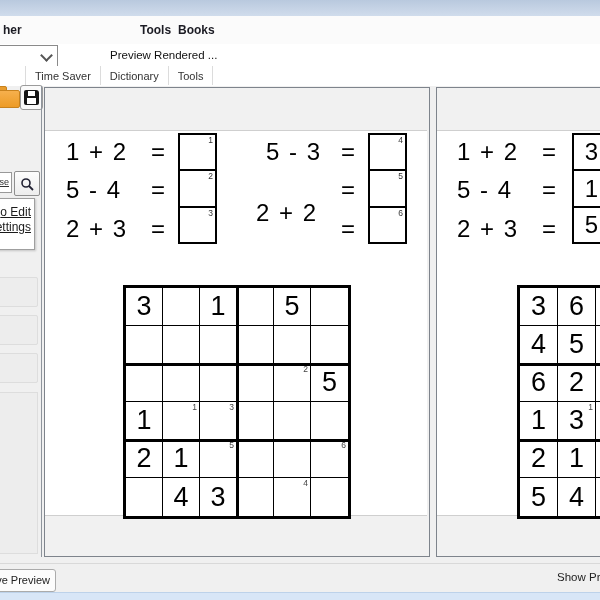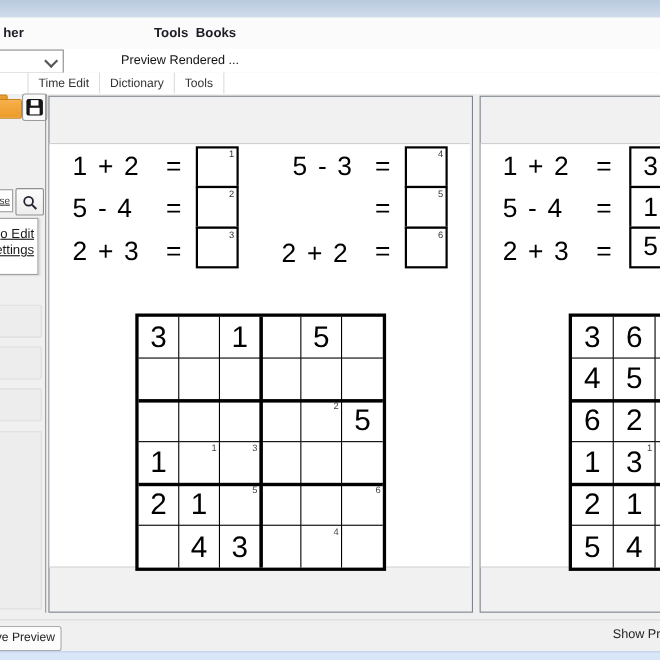--- a/index.html
+++ b/index.html
@@ -92,21 +92,21 @@
   <div class="abs" id="row2">
     <div id="combo">
       <span></span>
       <span class="chev"></span>
     </div>
     <div id="preview-label">Preview Rendered ...</div>
   </div>
 
   <div class="abs" id="tabsrow">
     <div id="tabs">
-        <div class="tab">Time Edit</div>
+        <div class="tab">Time Saver</div>
         <div class="tab">Dictionary</div>
         <div class="tab">Tools</div>
       </div>
   </div>
 
   <div class="abs" id="main"></div>
 
   <div class="abs" id="folder-btn">
     <span class="folder-tab"></span>
     <span class="folder-body"></span>
@@ -157,21 +157,21 @@
       <div class="abox">
         <div class="aref">2</div>
       </div>
       <div class="abox">
         <div class="aref">3</div>
       </div>
     </div>
     <div class="eqtext" style="left: 266px; top: 133px;">5 - 3</div>
     <div class="eqtext" style="left: 341px; top: 133px;">=</div>
     <div class="eqtext" style="left: 341px; top: 171.4px;">=</div>
-    <div class="eqtext" style="left: 256px; top: 212px; text-align: right;">2 + 2</div>
+    <div class="eqtext" style="left: 256px; top: 194px; text-align: right;">2 + 2</div>
     <div class="eqtext" style="left: 341px; top: 209.8px;">=</div>
     <div class="abox-stack" style="left: 368px; top: 133px;">
       <div class="abox">
         <div class="aref">4</div>
       </div>
       <div class="abox">
         <div class="aref">5</div>
       </div>
       <div class="abox">
         <div class="aref">6</div>

